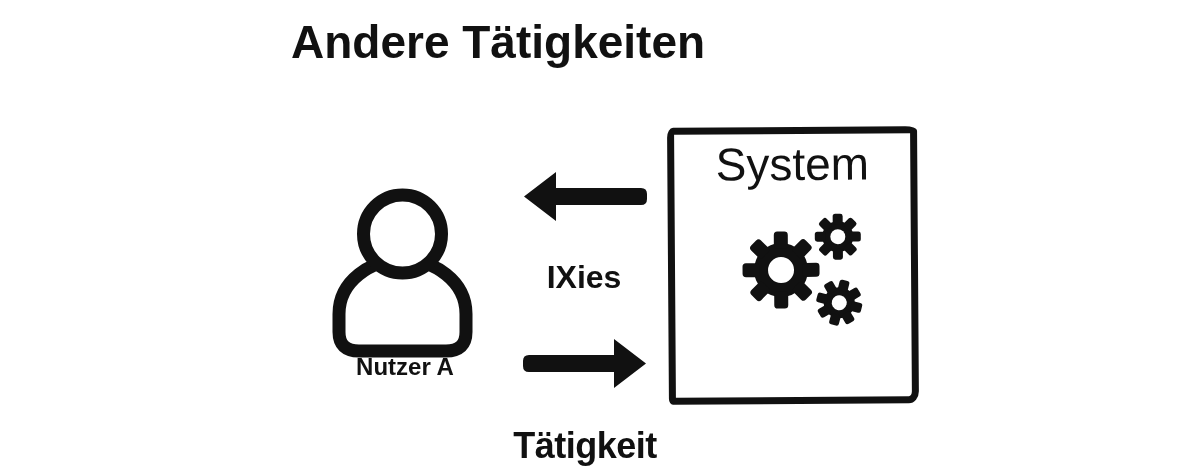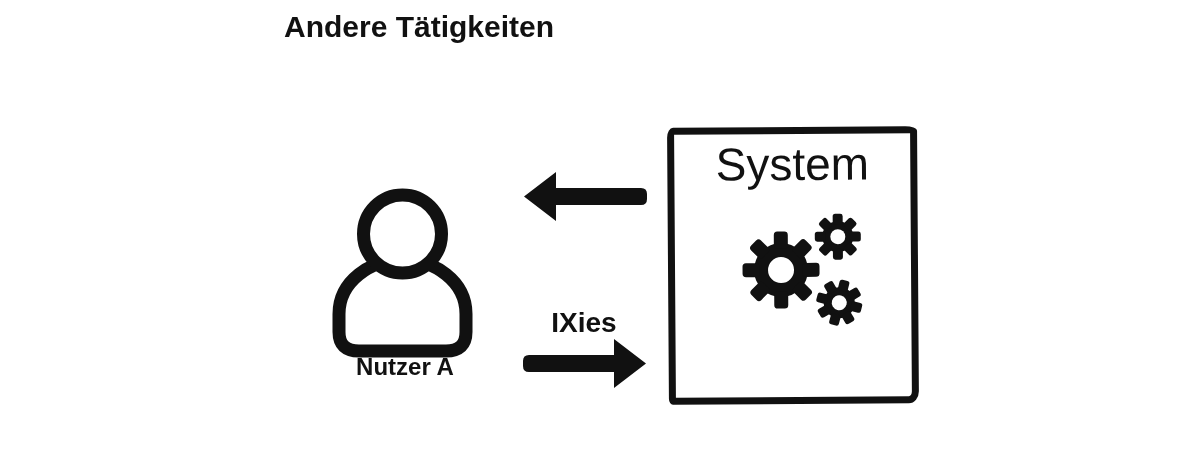--- a/index.html
+++ b/index.html
@@ -9,22 +9,22 @@
     height: 471px;
     background: #ffffff;
     overflow: hidden;
     font-family: "Liberation Sans", sans-serif;
     color: #111111;
   }
   .title {
     position: absolute;
     left: 284px;
     top: 12px;
-    margin: 0;
-    font-size: 30px;
+    margin: 7px;
+    font-size: 46px;
     font-weight: 600;
     line-height: 1;
     letter-spacing: 0px;
     color: #111111;
     white-space: nowrap;
   }
   .user-node { position: absolute; left: 315px; top: 186px; width: 180px; }
   .person-svg { position: absolute; left: 15px; top: 0; width: 145px; height: 172px; }
   .user-label {
     position: absolute;
@@ -39,21 +39,21 @@
   .arrow { position: absolute; }
   .arrow-left  { left: 522px; top: 170px; width: 128px; height: 53px; }
   .arrow-right { left: 520px; top: 337px; width: 128px; height: 53px; }
   .edge-label {
     position: absolute;
     text-align: center;
     font-weight: 600;
     line-height: 1;
     white-space: nowrap;
   }
-  .edge-label-ixies { left: 520px; top: 261px; width: 128px; font-size: 28px; margin-top: 48px; }
+  .edge-label-ixies { left: 520px; top: 261px; width: 128px; font-size: 32px; }
   .edge-label-taetigkeit { left: 505px; top: 428px; width: 160px; font-size: 36px; letter-spacing: -0.5px; }
   .system-box {
     position: absolute;
     left: 668px;
     top: 127px;
     width: 250px;
     height: 277px;
     box-sizing: border-box;
     border: 7px solid #111111;
     border-radius: 6px 12px 10px 4px / 10px 5px 12px 6px;
@@ -87,20 +87,21 @@
   </div>
 
   <svg class="arrow arrow-left" viewBox="0 0 128 53" xmlns="http://www.w3.org/2000/svg" aria-hidden="true">
     <path d="M2,26.5 L34,2 L34,18 L119,18 Q125,18 125,24 L125,29 Q125,35 119,35 L34,35 L34,51 Z" fill="#111111"></path>
   </svg>
   <div class="edge-label edge-label-ixies">IXies</div>
 
   <svg class="arrow arrow-right" viewBox="0 0 128 53" xmlns="http://www.w3.org/2000/svg" aria-hidden="true">
     <path d="M126,26.5 L94,2 L94,18 L9,18 Q3,18 3,24 L3,29 Q3,35 9,35 L94,35 L94,51 Z" fill="#111111"></path>
   </svg>
+  <div class="edge-label edge-label-taetigkeit">Tätigkeit</div>
 
   <div class="system-box">
     <div class="system-title">System</div>
     <svg class="gears-svg" viewBox="0 0 250 277" xmlns="http://www.w3.org/2000/svg" aria-hidden="true">
 
       <g transform="translate(113,143)">
         <g fill="#111111">
           <circle r="27"></circle>
           <rect x="-7" y="-38.5" width="14" height="17" rx="3.5"></rect>
           <rect x="-7" y="-38.5" width="14" height="17" rx="3.5" transform="rotate(45)"></rect>

